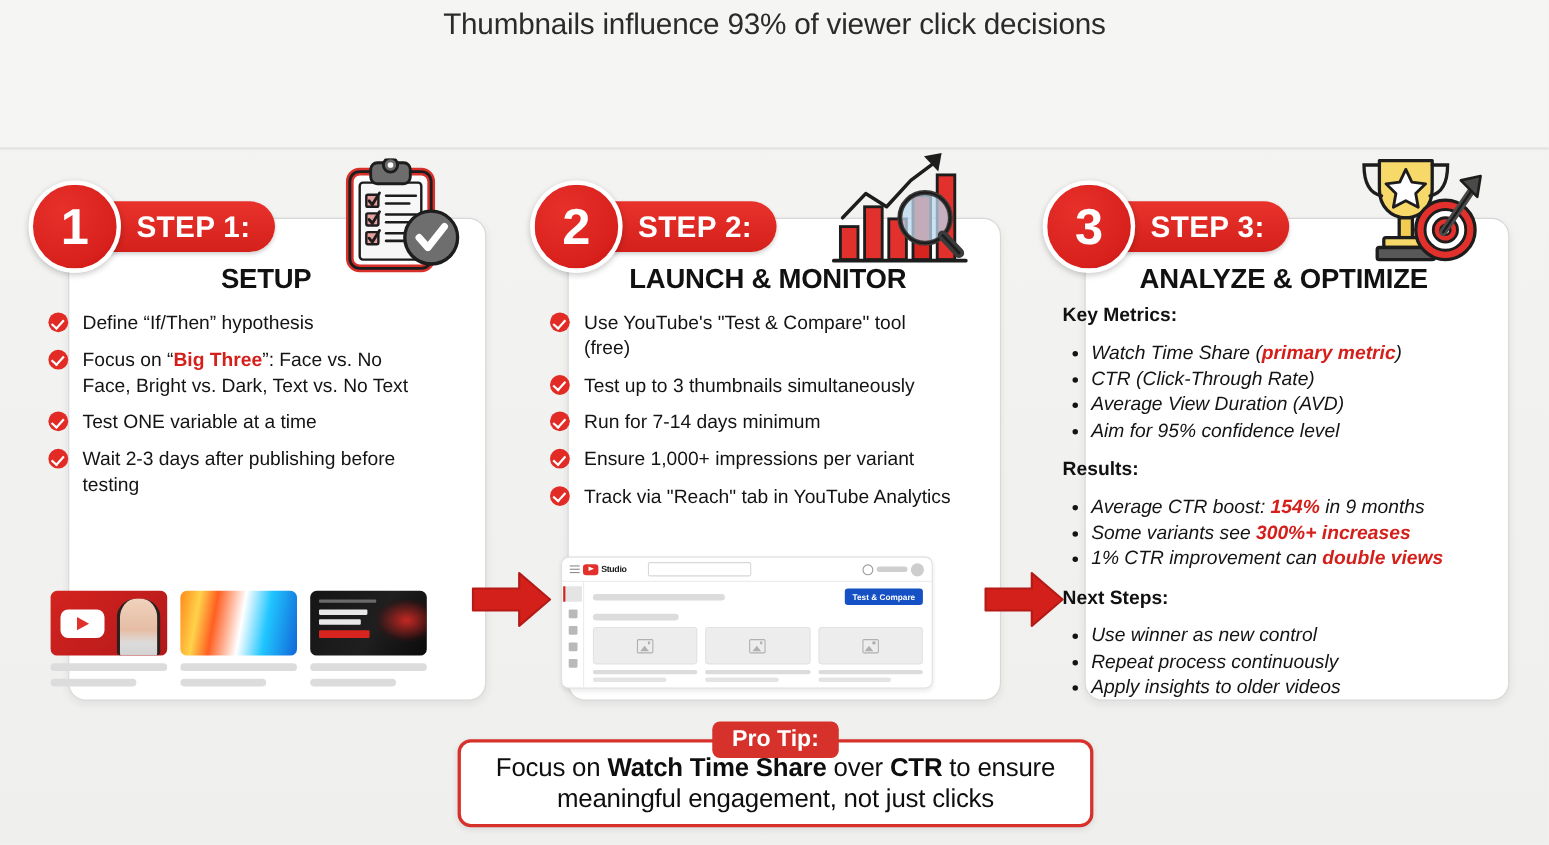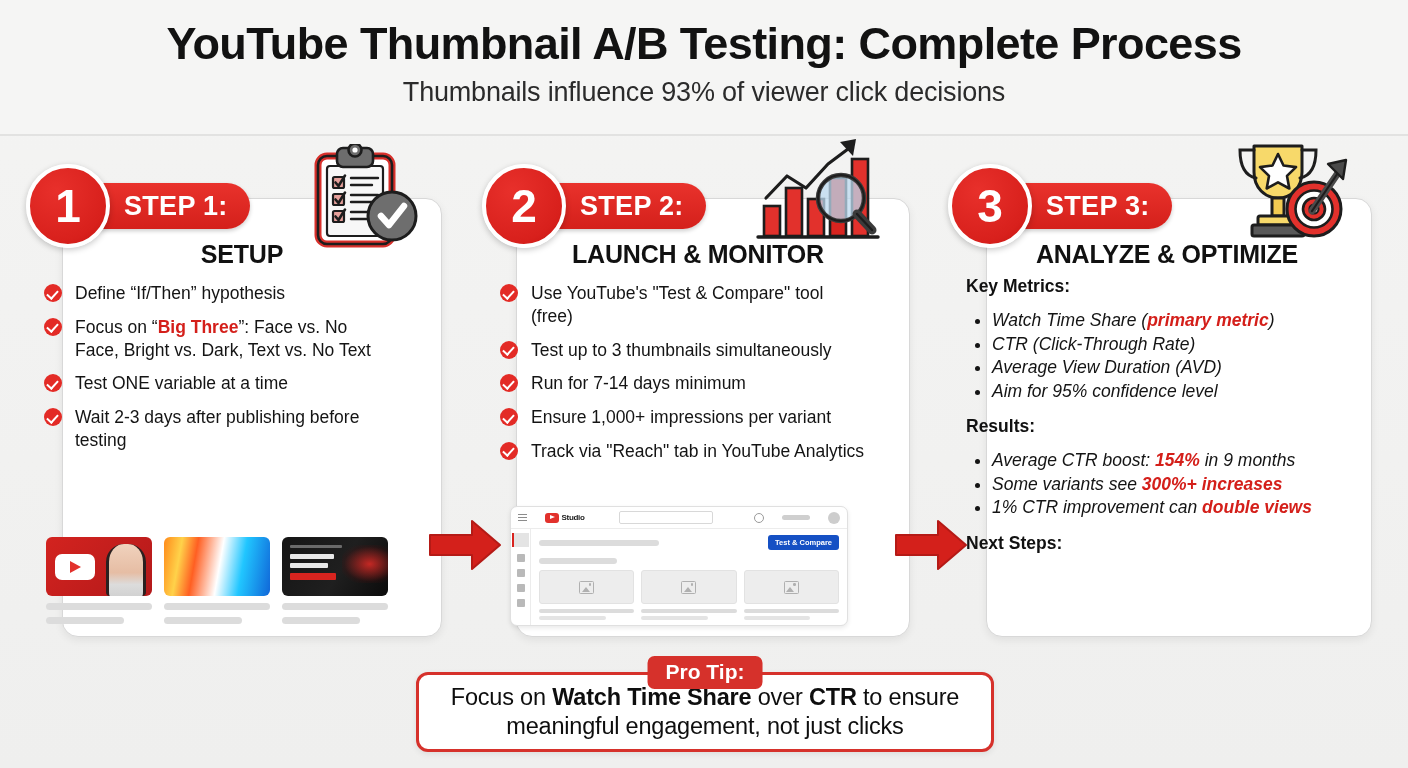--- a/index.html
+++ b/index.html
@@ -295,21 +295,21 @@
     border-radius: 7px;
     box-shadow: 0 2px 5px rgba(0,0,0,0.09);
     overflow: hidden;
   }
   .studio-top {
     height: 21px;
     border-bottom: 1px solid #ececec;
     display: flex;
     align-items: center;
     padding: 0 7px;
-    gap: 18px;
+    gap: 3px;
   }
   .hamburger {
     width: 9px; height: 7px;
     background:
       linear-gradient(#8c8c8c,#8c8c8c) top/9px 1.4px no-repeat,
       linear-gradient(#8c8c8c,#8c8c8c) center/9px 1.4px no-repeat,
       linear-gradient(#8c8c8c,#8c8c8c) bottom/9px 1.4px no-repeat;
   }
   .yt-logo {
     display: flex; align-items: center; gap: 2.5px;
@@ -451,21 +451,20 @@
     letter-spacing: -0.2px;
   }
   .protip-text b { font-weight: bold; }
 </style>
 </head>
 <body>
 
 <div id="page">
 
   <div class="header">
-    <h1 class="title">YouTube Thumbnail A/B Testing: Complete Process</h1>
     <p class="subtitle">Thumbnails influence 93% of viewer click decisions</p>
   </div>
 
   <div class="cards">
 
     <div class="col col-1">
       <div class="card"></div>
 
       <div class="step-head">
         <div class="num-circle">1</div>
@@ -704,20 +703,25 @@
         </ul>
 
         <div class="sec-head spaced">Results:</div>
         <ul class="bullets">
           <li><span>Average CTR boost: </span><span class="hl">154%</span><span> in 9 months</span></li>
           <li><span>Some variants see </span><span class="hl">300%+ increases</span></li>
           <li><span>1% CTR improvement can </span><span class="hl">double views</span></li>
         </ul>
 
         <div class="sec-head spaced">Next Steps:</div>
+        <ul class="bullets">
+          <li><span>Use winner as new control</span></li>
+          <li><span>Repeat process continuously</span></li>
+          <li><span>Apply insights to older videos</span></li>
+        </ul>
       </div>
     </div>
 
   </div>
 
   <div class="protip-wrap">
     <div class="protip-box">
       <div class="protip-text">
         <span>Focus on </span><b>Watch Time Share</b><span> over </span><b>CTR</b><span> to ensure</span><br><span>meaningful engagement, not just clicks</span>
       </div>

